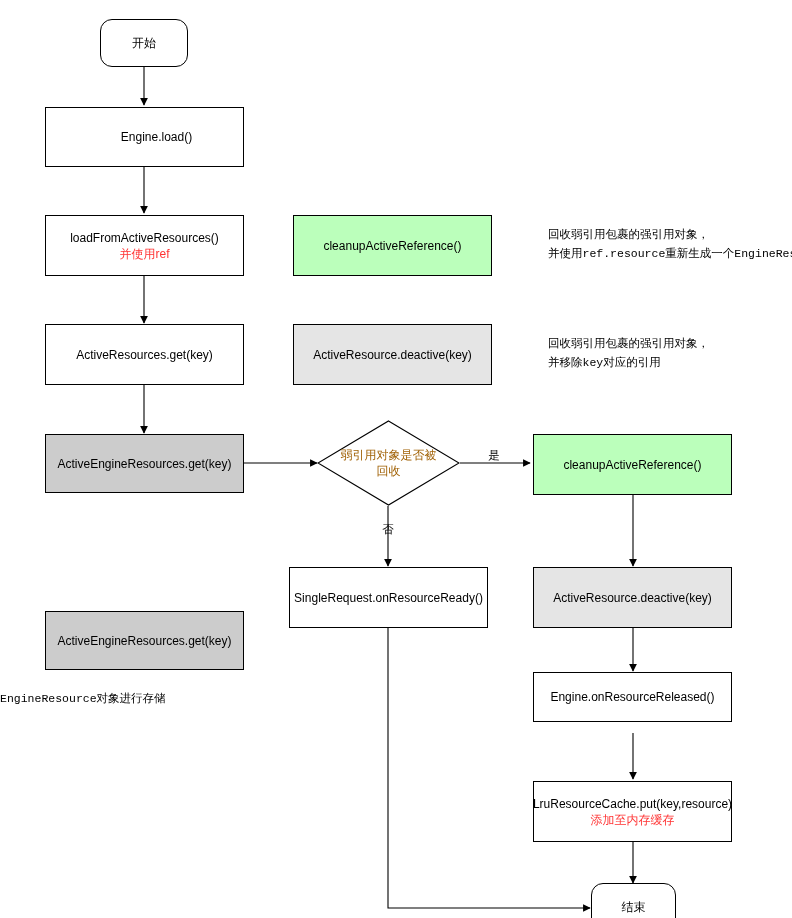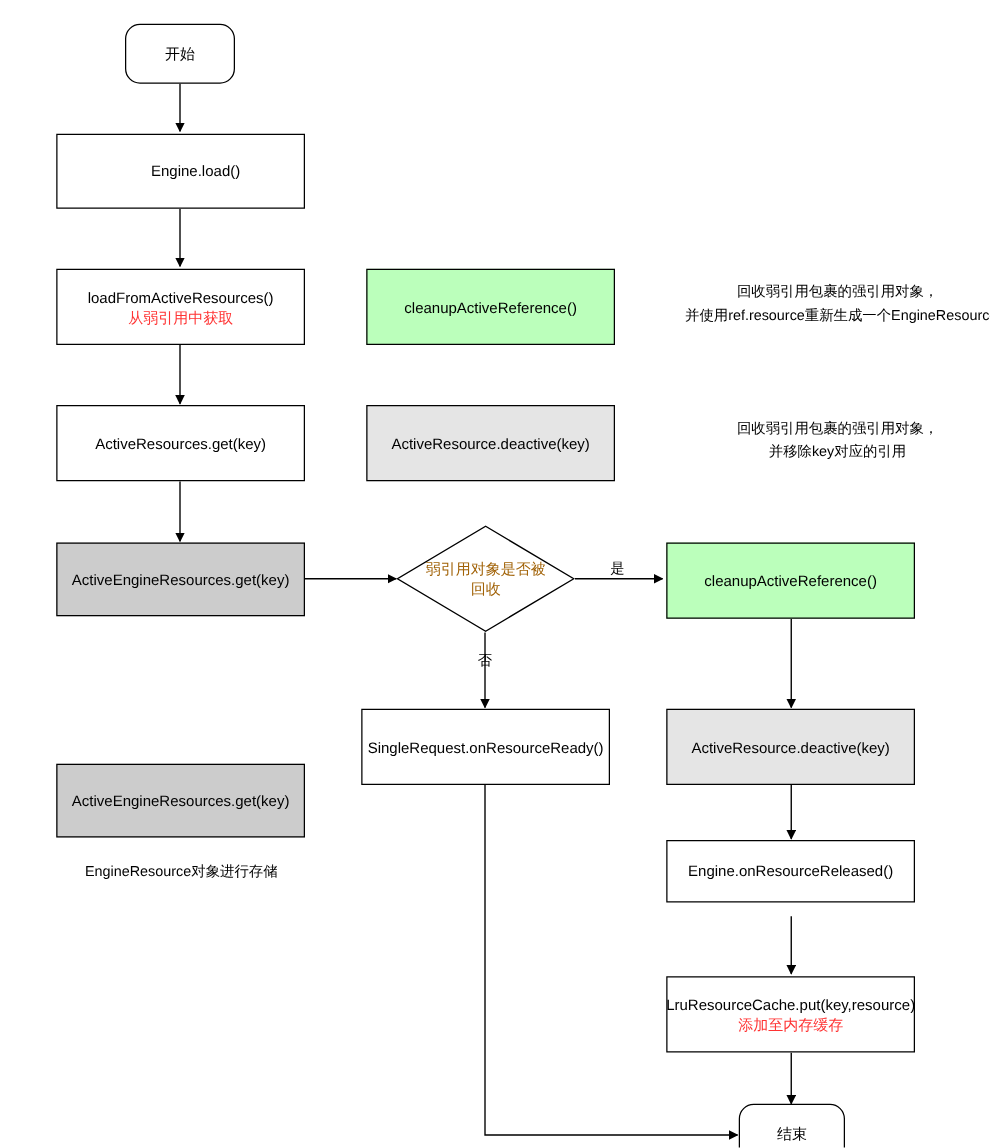--- a/index.html
+++ b/index.html
@@ -44,25 +44,26 @@
   .node .line1,
   .node .line2 { display: block; white-space: nowrap; }
   .node .line2 { color: #ff3333; }
   .terminator { border-radius: 12px; }
   .fill-green { background: #bbffbb; }
   .fill-cyan  { background: #e5e5e5; }
   .fill-gray  { background: #cccccc; }
   .fill-white { background: #ffffff; }
   .annotation {
     position: absolute;
-    text-align: center;
+    text-align: left;
     color: #000000;
     font-size: 11.5px;
     line-height: 19px;
     white-space: nowrap;
+    font-family: Liberation Mono, monospace;
   }
   .annotation span { display: block; }
   .edge-label {
     position: absolute;
     font-size: 11.5px;
     line-height: 14px;
     color: #000000;
     text-align: center;
     white-space: nowrap;
   }
@@ -122,21 +123,21 @@
   <div class="node terminator fill-white" style="left:100px; top:2px; width:88px; height:48px;">
     <span class="line1">开始</span>
   </div>
 
   <div class="node fill-white" style="left:45px; top:90px; width:199px; height:60px;padding-left:24px;">
     <span class="line1">Engine.load()</span>
   </div>
 
   <div class="node fill-white" style="left:45px; top:198px; width:199px; height:61px;justify-content:center;">
     <span class="line1">loadFromActiveResources()</span>
-    <span class="line2">从弱引用中获取</span>
+    <span class="line2">并使用ref</span>
   </div>
 
   <div class="node fill-white" style="left:45px; top:307px; width:199px; height:61px;">
     <span class="line1">ActiveResources.get(key)</span>
   </div>
 
   <div class="node fill-gray" style="left:45px; top:417px; width:199px; height:59px;">
     <span class="line1">ActiveEngineResources.get(key)</span>
   </div>
 

